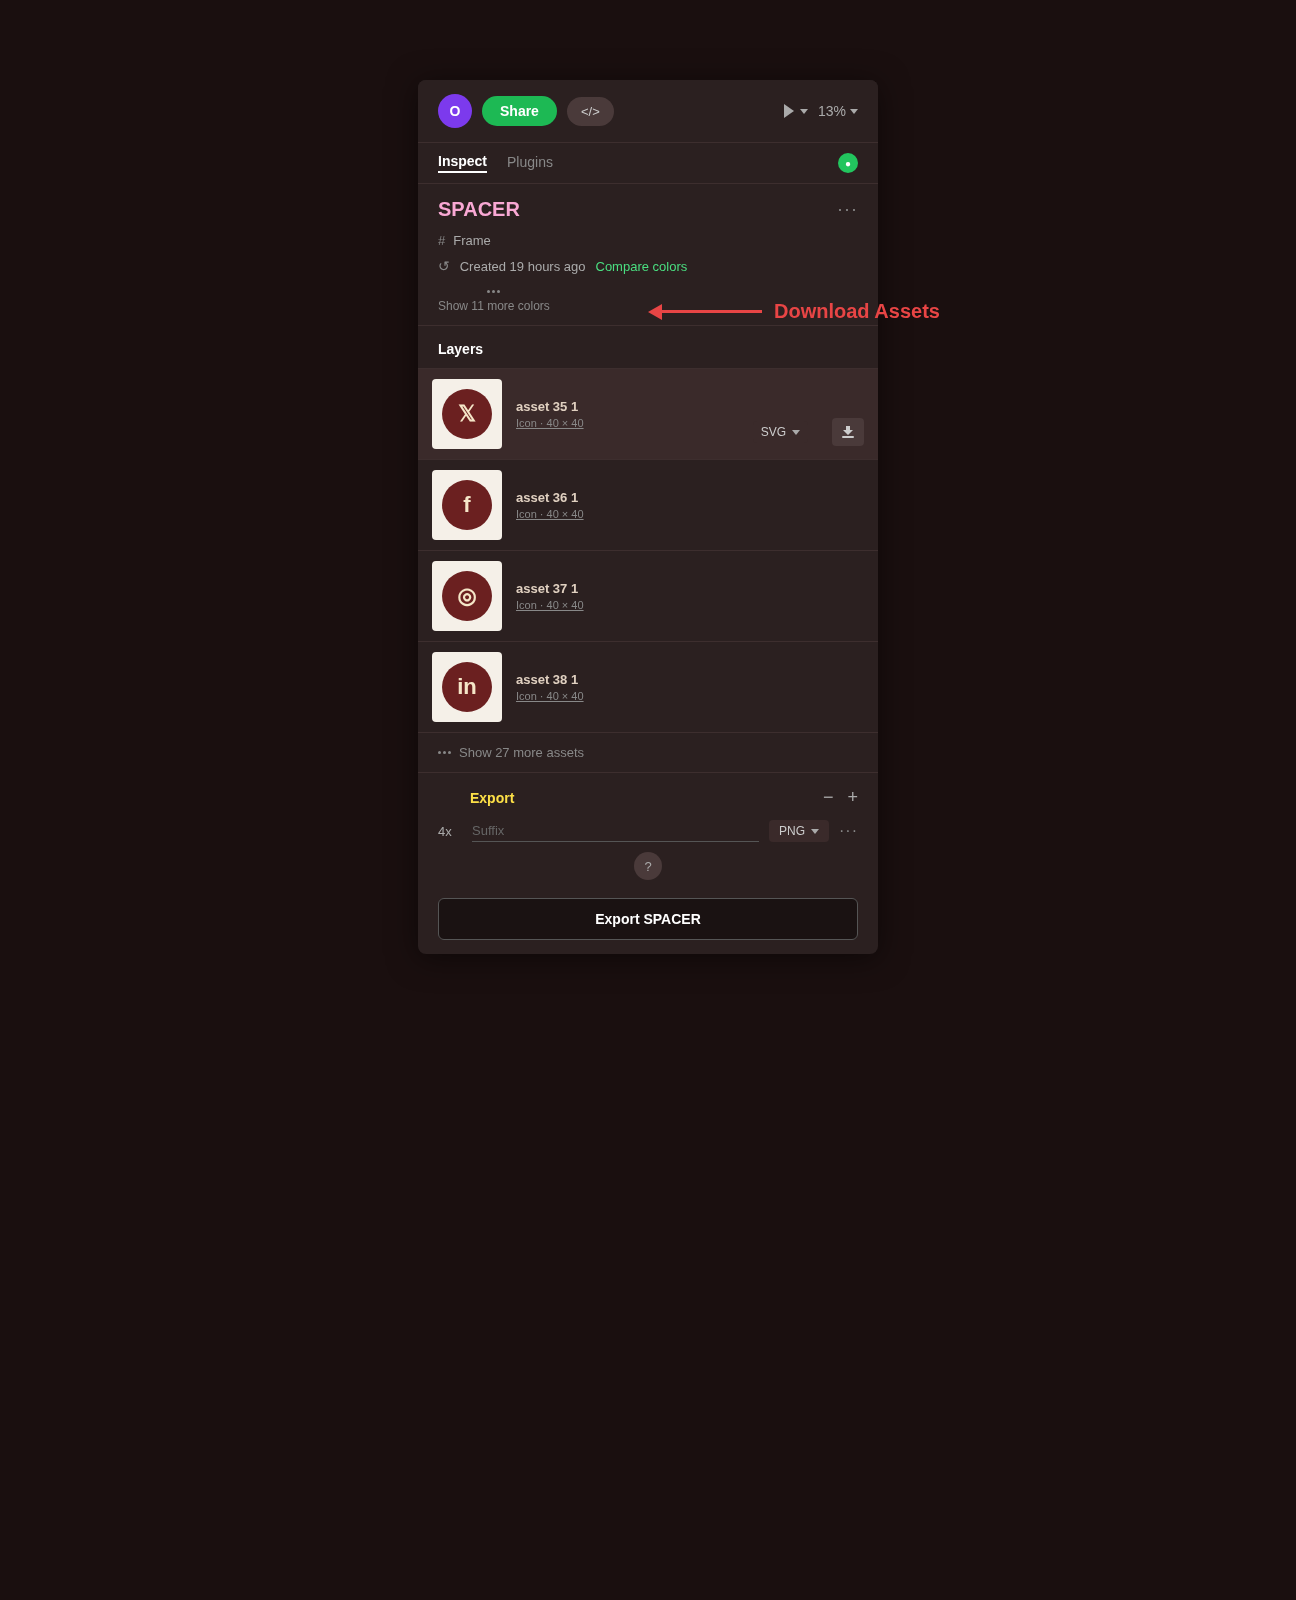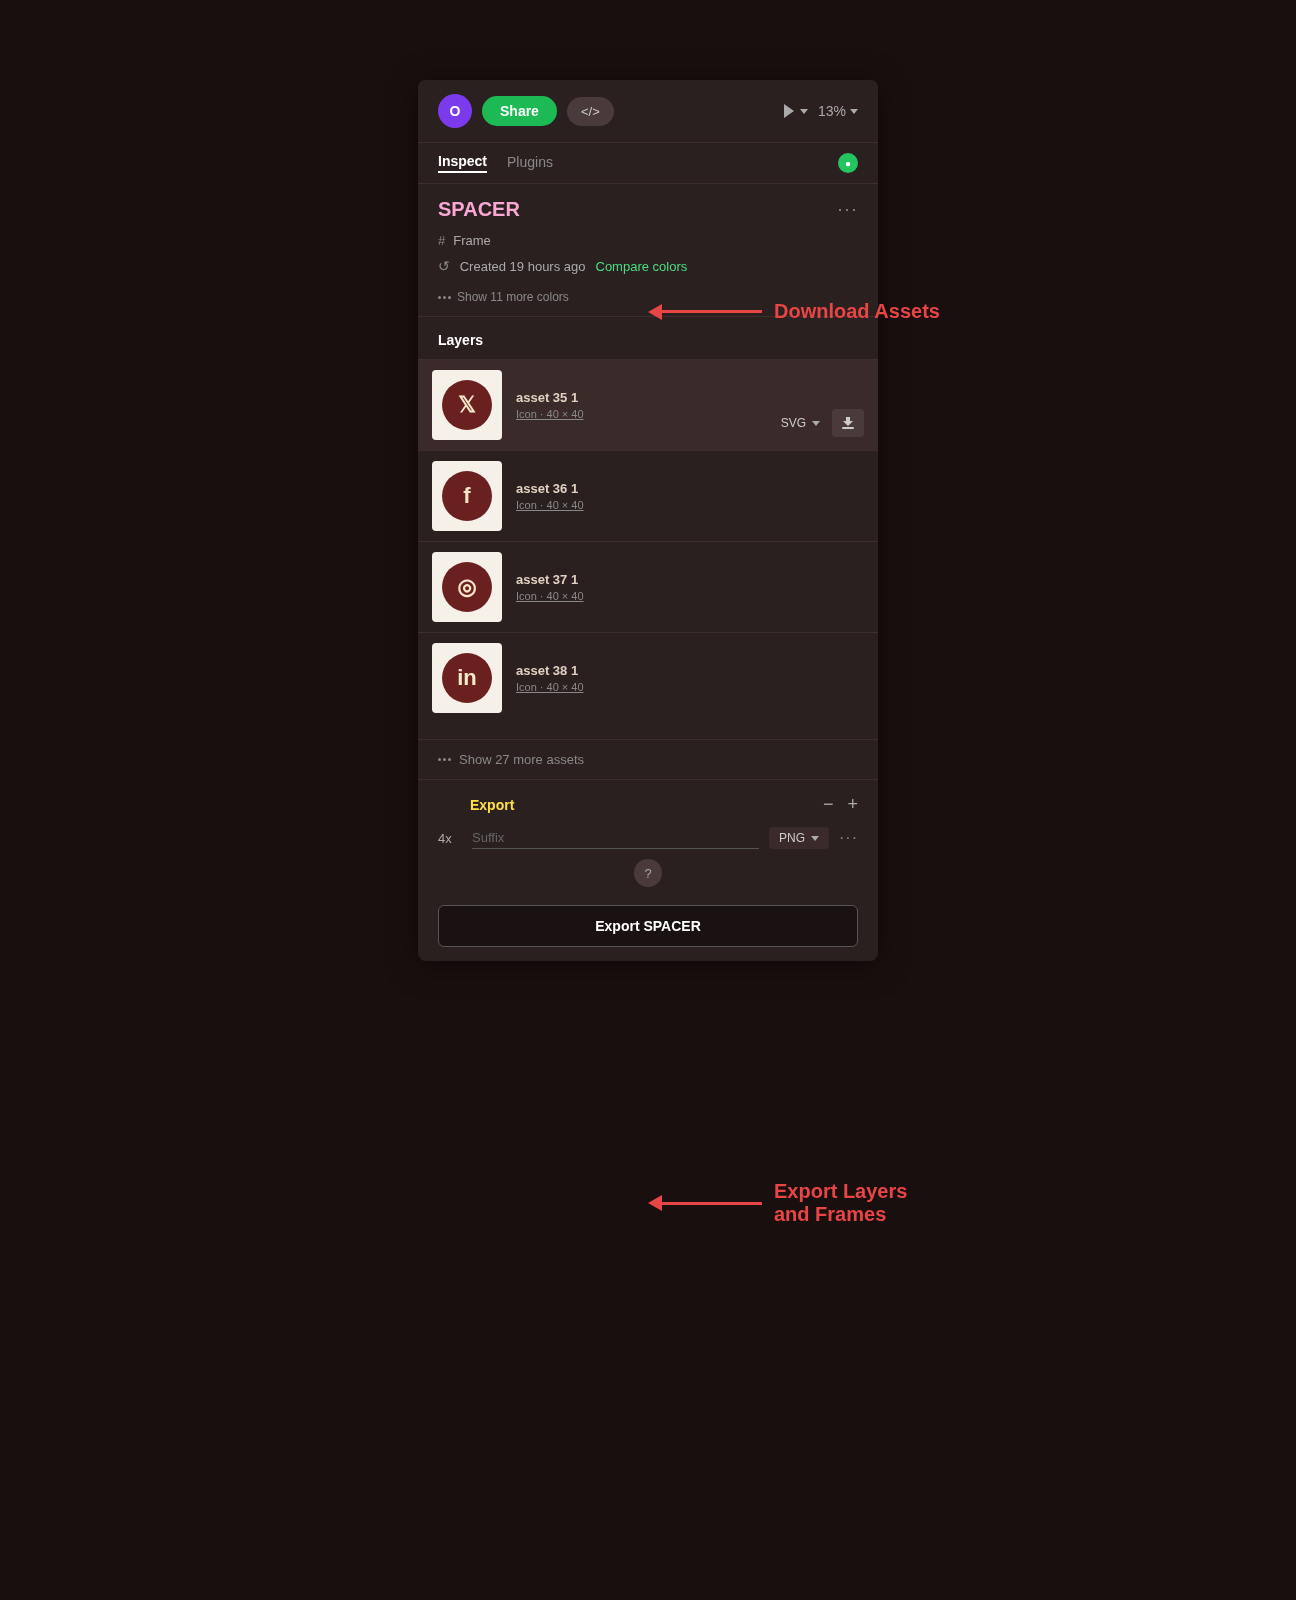--- a/index.html
+++ b/index.html
@@ -215,20 +215,21 @@
 
     .show-more-btn {
       background: none;
       border: none;
       color: #888;
       font-size: 12px;
       cursor: pointer;
       display: flex;
       align-items: center;
       gap: 6px;
+      flex-direction: column;
     }
 
     .dots-icon {
       display: flex;
       gap: 2px;
       align-items: center;
     }
 
     .dot {
       width: 3px;
@@ -304,21 +305,21 @@
 
     .asset-meta {
       font-size: 11px;
       color: #888;
       text-decoration: underline;
     }
 
     .asset-controls {
       display: flex;
       align-items: center;
-      gap: 4px;
+      gap: 24px;
       flex-shrink: 0;
       margin-top: 36px;
     }
 
     .format-dropdown {
       background-color: #3a2a2a;
       border: none;
       color: #ccc;
       font-size: 12px;
       padding: 4px 8px;
@@ -343,21 +344,20 @@
       font-size: 14px;
     }
 
     
     .show-more-assets {
       padding: 12px 20px;
       display: flex;
       align-items: center;
       gap: 8px;
       border-top: 1px solid #3d2e2e;
-      margin-top: 16px;
     }
 
     .show-more-assets-btn {
       background: none;
       border: none;
       color: #888;
       font-size: 13px;
       cursor: pointer;
       display: flex;
       align-items: center;
@@ -705,22 +705,14 @@
   </div>
 
   <div class="annotation-download">
     <div class="red-arrow">
       <div class="red-arrow-head-left"></div>
       <div class="red-arrow-line"></div>
     </div>
     <span class="ann-label">Download Assets</span>
   </div>
 
-  <div class="annotation-export">
-    <div class="red-arrow">
-      <div class="red-arrow-head-left"></div>
-      <div class="red-arrow-line"></div>
-    </div>
-    <span class="ann-label" style="white-space:pre-line;">Export Layers
-and Frames</span>
-  </div>
 
 </div>
 
 </body></html>

